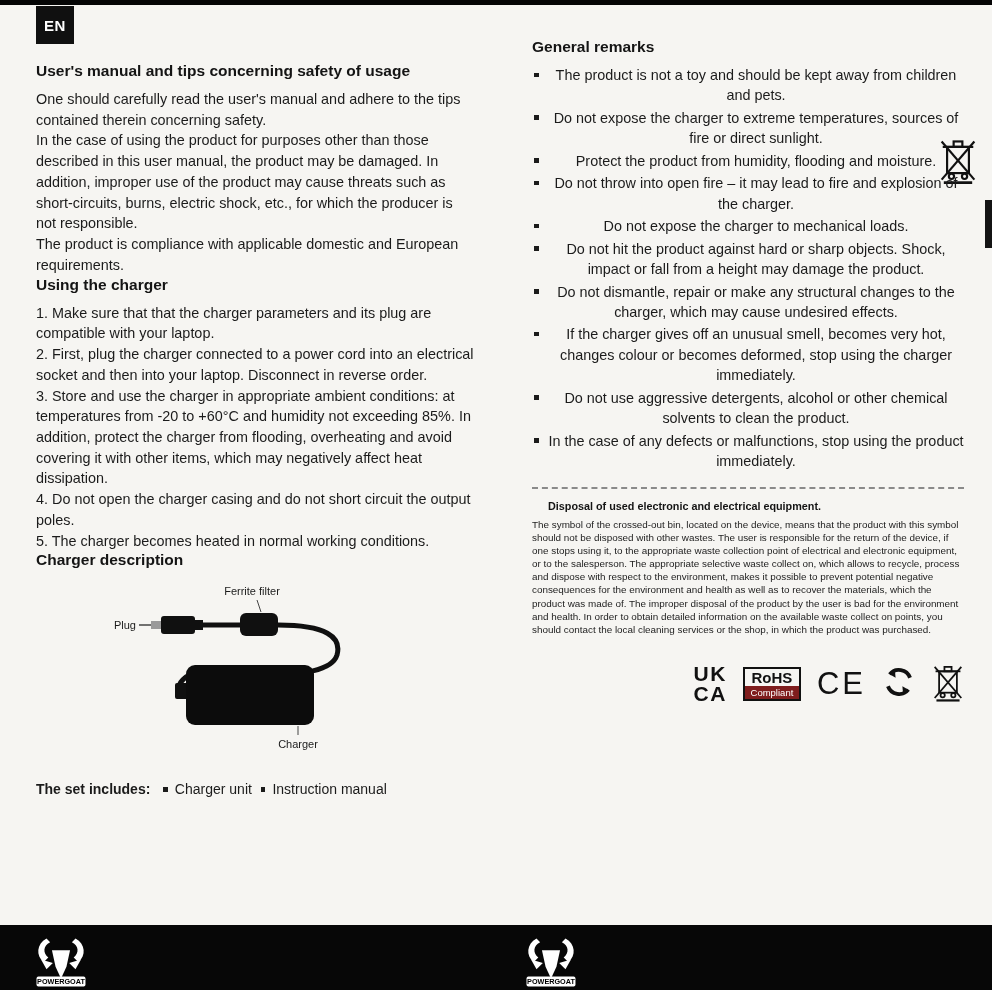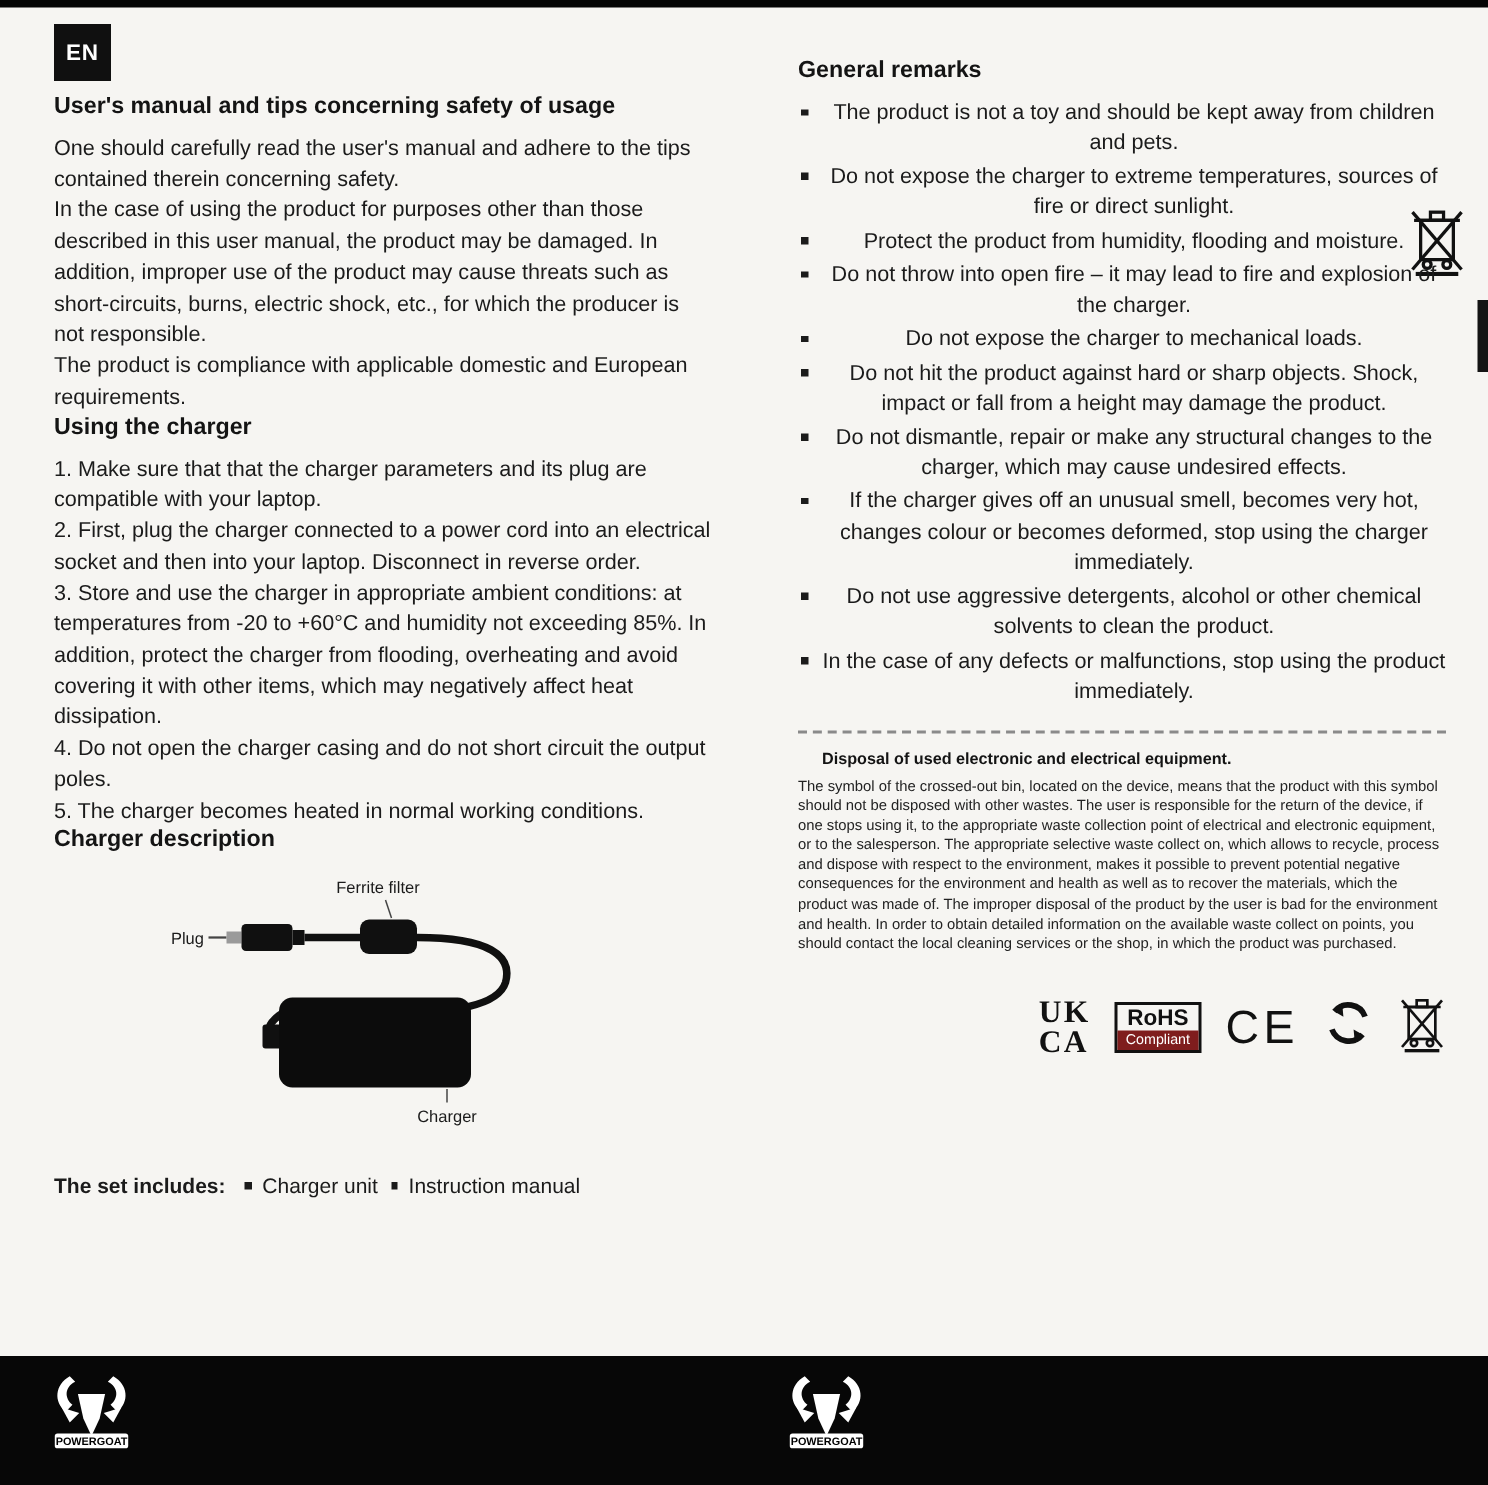--- a/index.html
+++ b/index.html
@@ -10,21 +10,21 @@
     height: 990px;
     background: #f6f5f2;
     font-family: "Liberation Sans", sans-serif;
     color: #1b1b1b;
     overflow: hidden;
   }
   .top-strip { position:absolute; top:0; left:0; width:100%; height:5px; background:#050505; }
   .edge-mark { position:absolute; right:0; top:200px; width:7px; height:48px; background:#141414; }
 
   .en-badge {
-    position:absolute; top:16px; left:36px; width:38px; height:38px;
+    position:absolute; top:6px; left:36px; width:38px; height:38px;
     background:#101010; color:#ffffff; font-weight:bold; font-size:15px;
     display:flex; align-items:center; justify-content:center; letter-spacing:0.5px;
   }
 
   .col-left  { position:absolute; left:36px;  top:62px; width:438px; }
   .col-right { position:absolute; left:532px; top:38px; width:432px; }
 
   h2.sec { font-size:15.5px; font-weight:bold; margin:0 0 9px 0; color:#141414; }
   .mt { margin-top:17px; }
 
@@ -43,37 +43,37 @@
 
   .divider { border:none; border-top:2px dashed #8a8a8a; margin:15px 0 11px 0; }
 
   h3.small-head { font-size:10.8px; font-weight:bold; margin:0 0 6px 0; color:#141414;padding-left:16px; }
   p.smalltext { font-size:9.9px; line-height:1.33; margin:0; color:#222; }
 
   .marks-row {
     margin-top:26px; display:flex; justify-content:flex-end;
     align-items:center; gap:16px;
   }
-  .ukca { font-weight:bold; font-size:21px; line-height:0.95; letter-spacing:1.5px; color:#111;font-family:Liberation Serif, serif; }
+  .ukca { font-weight:bold; font-size:21px; line-height:0.95; letter-spacing:1.5px; color:#111; }
   .rohs { border:2px solid #111; text-align:center; min-width:58px; background:#f6f5f2; }
   .rohs .rohs-top { font-weight:bold; font-size:15px; padding:0 5px; color:#111; }
   .rohs .rohs-bottom { background:#7f1d1d; color:#fff; font-size:9.5px; padding:1px 4px; }
   .ce-mark { font-size:31px; letter-spacing:3px; color:#111; font-weight:normal; }
 
   .diagram { margin:2px 0 0 0; }
   .diagram text { font-family:"Liberation Sans",sans-serif; fill:#1b1b1b; }
 
   .set-includes { margin-top:19px; font-size:14px; }
   .set-includes .lbl { font-weight:bold; margin-right:4px; }
   .sq { display:inline-block; width:4.5px; height:4.5px; background:#1b1b1b; margin:0 7px 2px 9px; vertical-align:middle; }
 
   .weee-top { position:absolute; left:938px; top:136px; }
 
   .footer-bar {
-    position:absolute; left:0; bottom:0; width:100%; height:86px;
+    position:absolute; left:0; bottom:0; width:100%; height:65px;
     background:#070707;
   }
   .goat { position:absolute; top:7px; }
   .goat.g1 { left:32px; }
   .goat.g2 { left:522px; }
   .goat text { font-family:"Liberation Sans",sans-serif; }
 </style>
 </head>
 <body>
 

